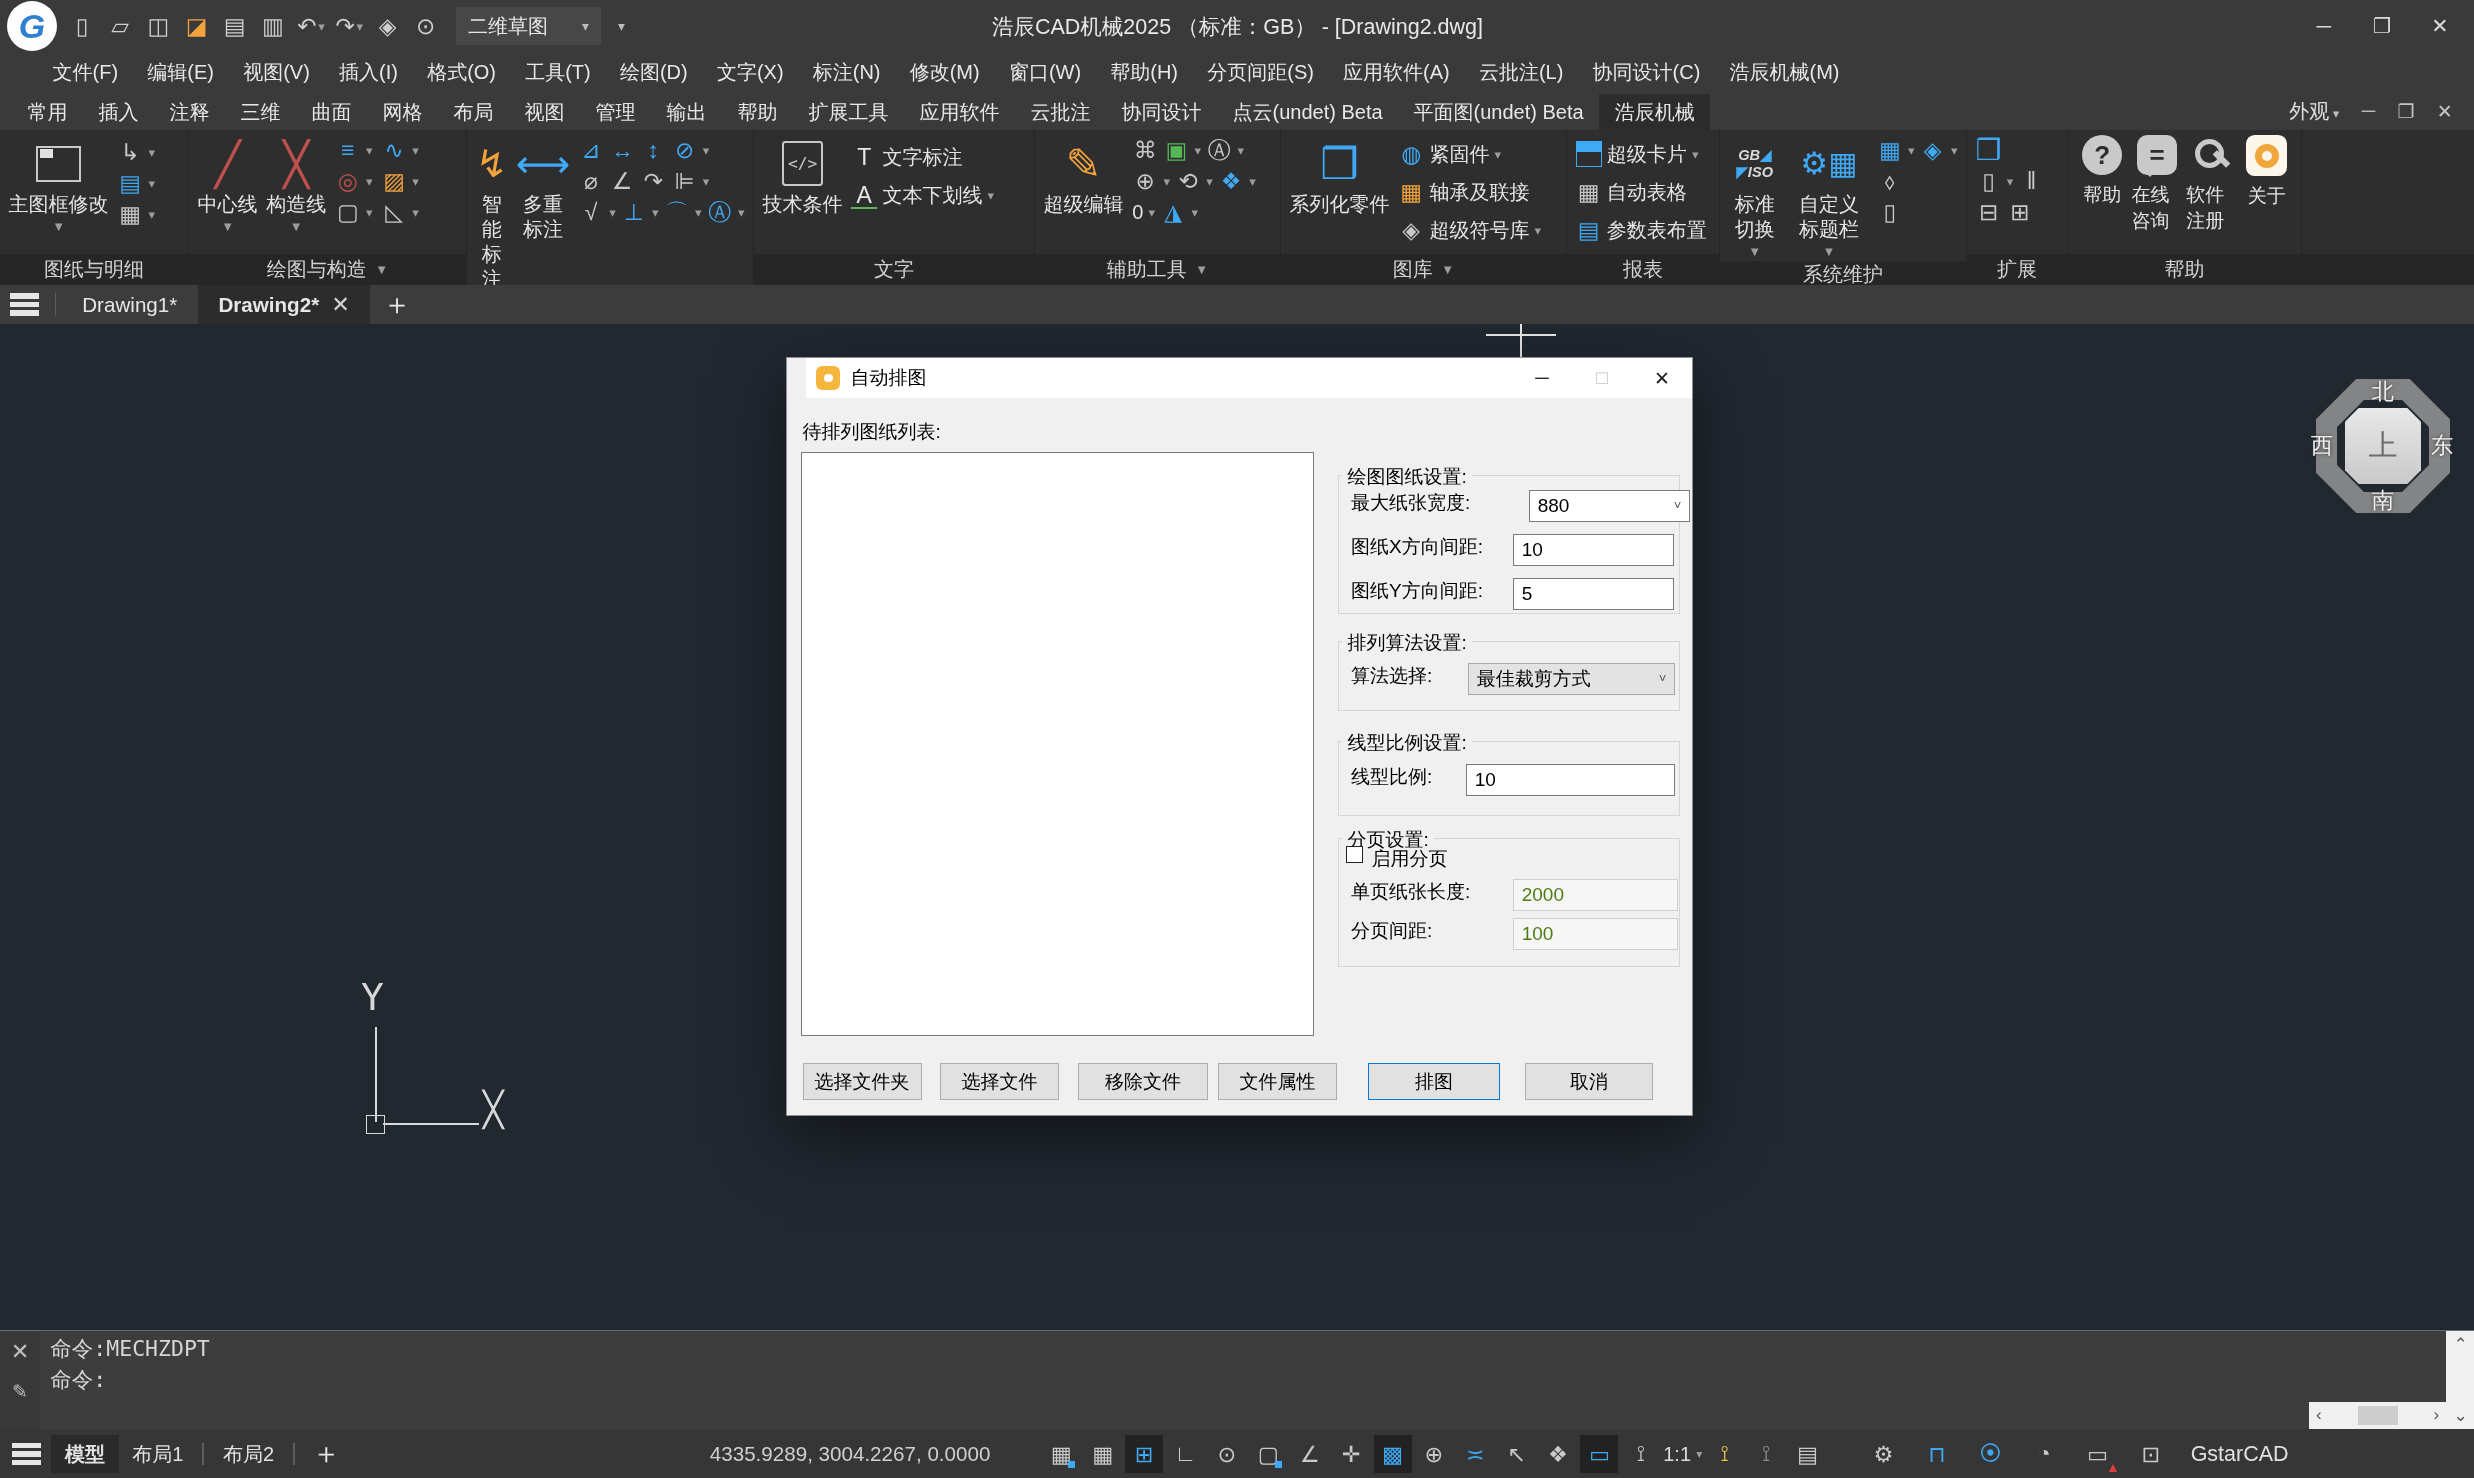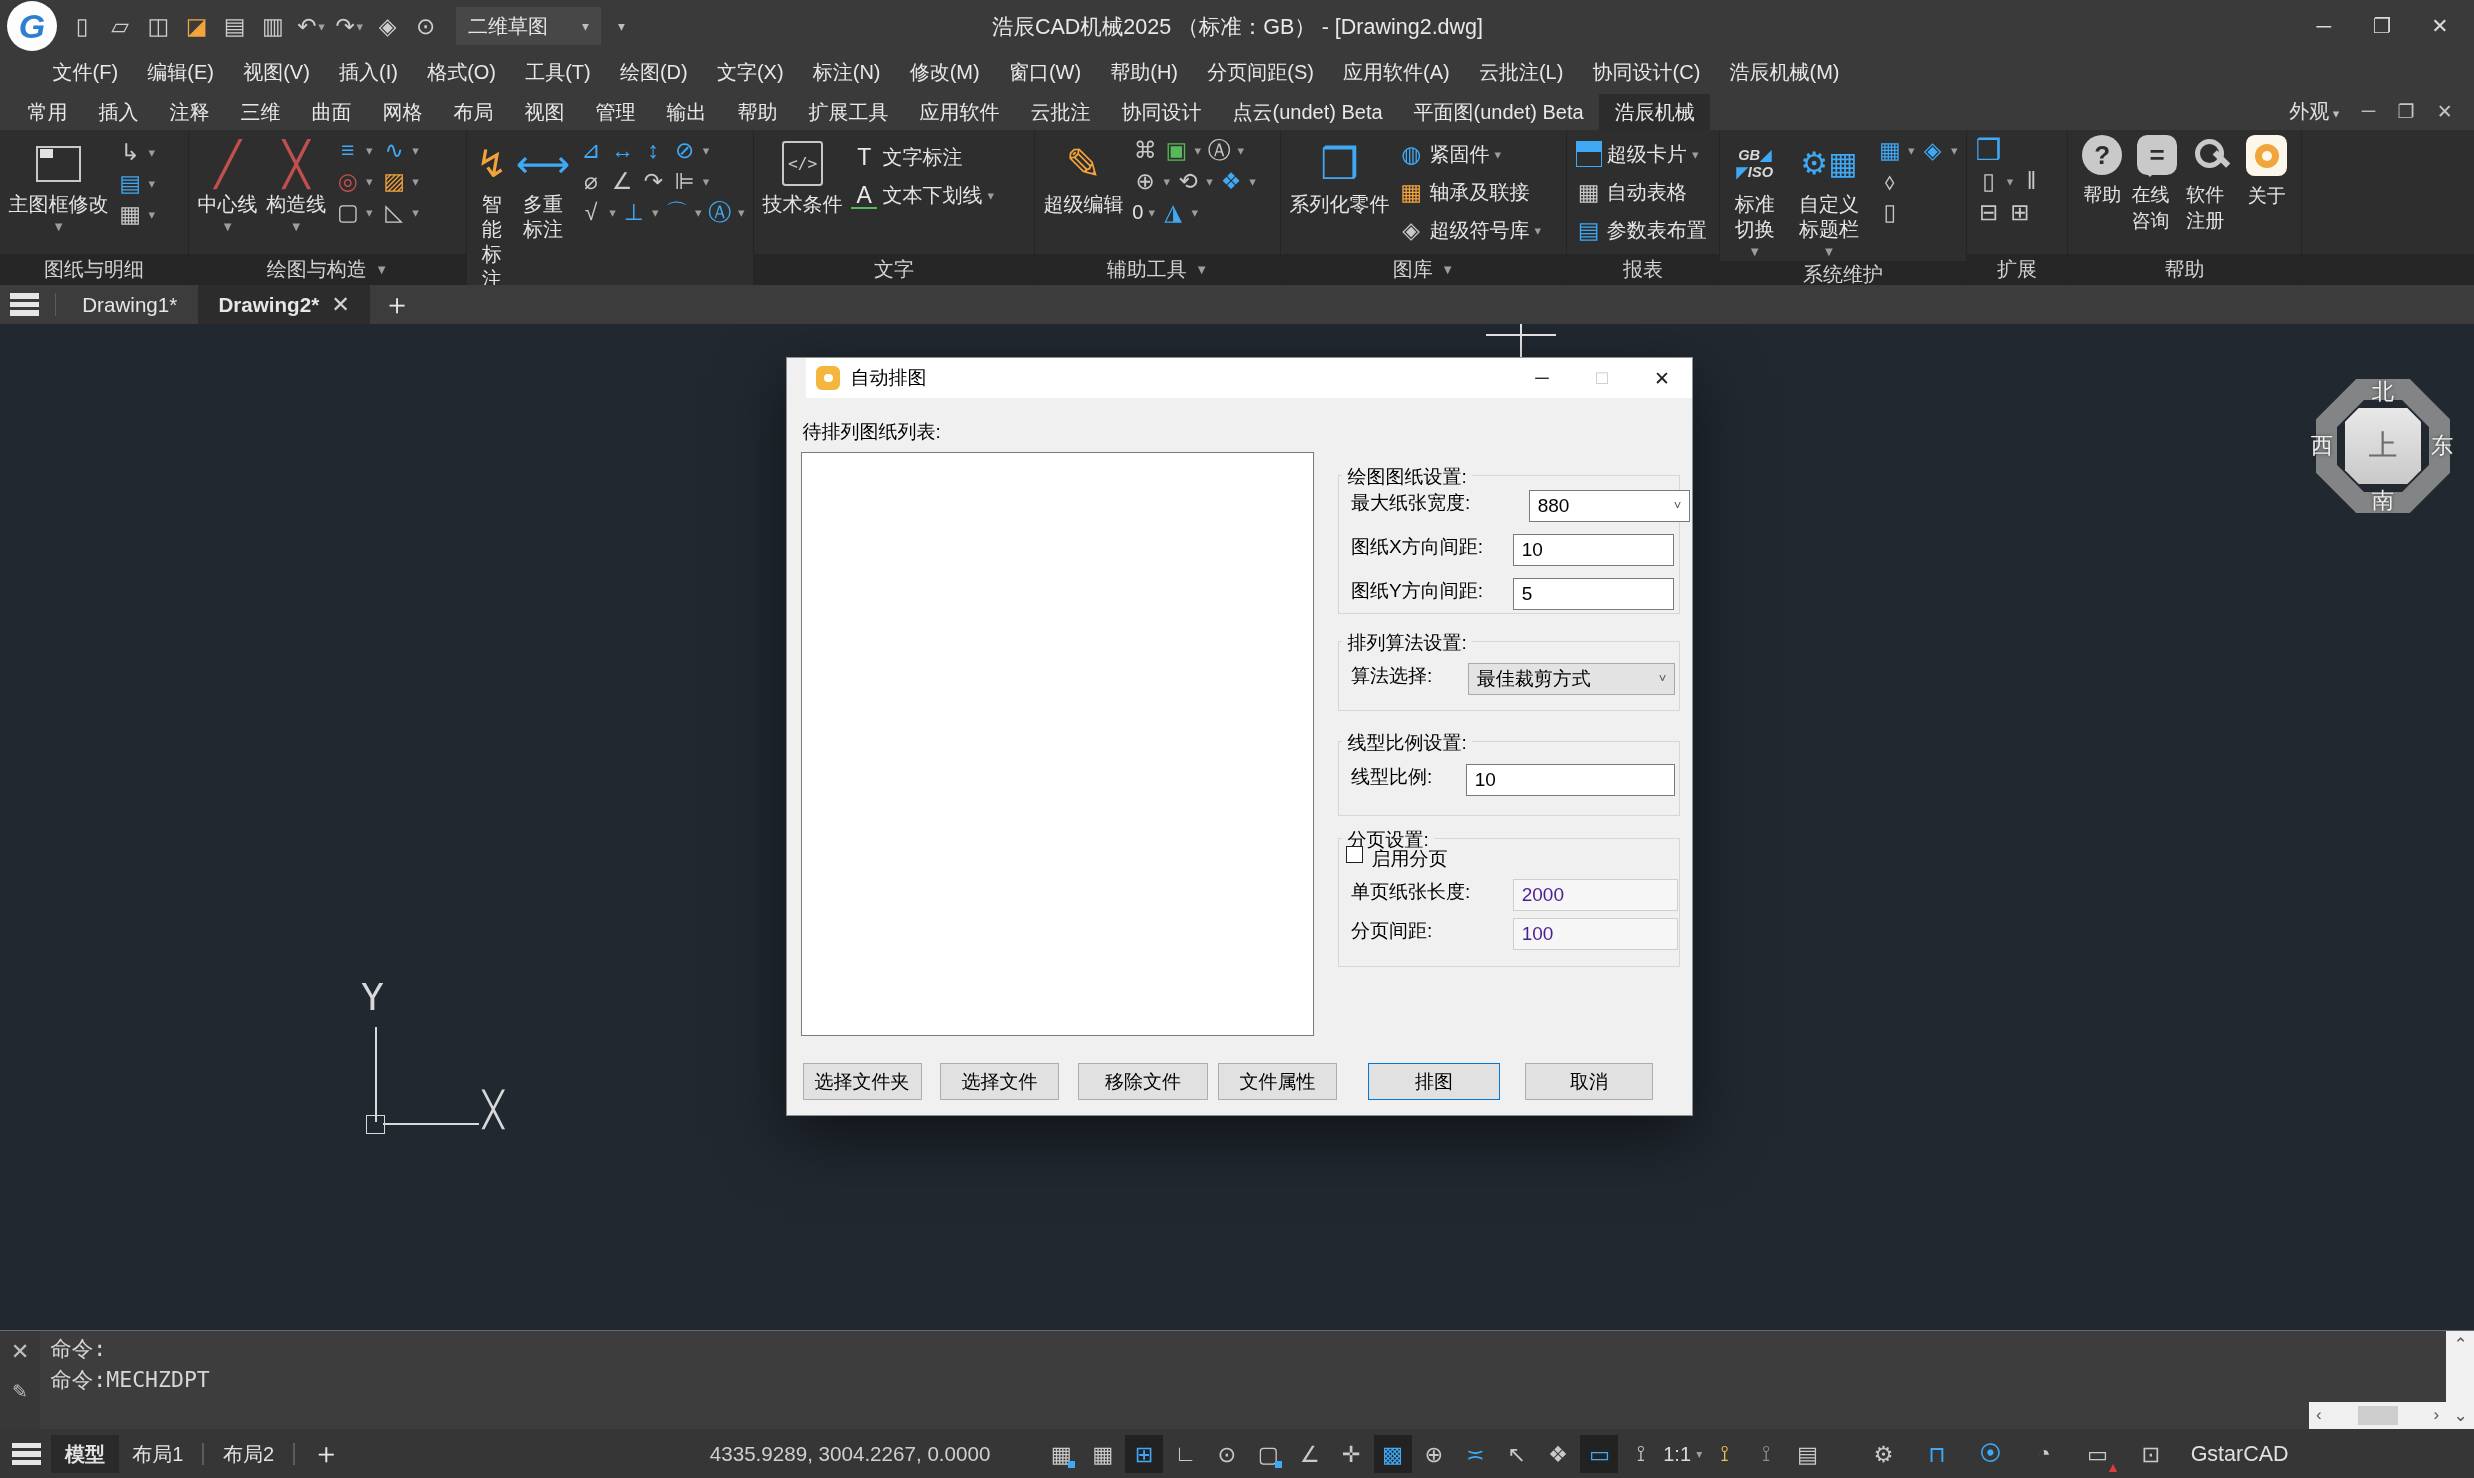--- a/index.html
+++ b/index.html
@@ -107,21 +107,21 @@
   .dlg-ctrls span { width:60px; display:flex; align-items:center; justify-content:center; font-size:19px; color:#222; }
   .dlg-ctrls .dis { color:#c3c3c3; }
   .dlg-body { position:relative; height:718px; }
   .list-label { position:absolute; left:15.5px; top:20.6px; }
   .listbox { position:absolute; left:13.7px; top:54px; width:513px; height:584px; background:#fff; border:0.9px solid #7a7a7a; }
   .grp { position:absolute; left:551px; width:342px; border:0.9px solid #d6d6d6; }
   .grp-label { position:absolute; top:-12px; left:3.4px; background:#f0f0f0; padding:0 5.2px; }
   .frow { display:flex; align-items:flex-start; position:relative; }
   .fl { white-space:nowrap; }
   .tb { position:absolute; height:32px; border:0.9px solid #7a7a7a; background:#fff; font-size:19px; font-family:"Liberation Sans",sans-serif; padding:0 7.7px; color:#000; width:161px; left:162px; }
-  .tb.dis { background:#f6f6f6; border-color:#cfcfcf; color:#4c1d95; width:165px; }
+  .tb.dis { background:#f6f6f6; border-color:#cfcfcf; color:#4d7c0f; width:165px; }
   .combo { position:absolute; left:178px; height:32px; width:161px; border:0.9px solid #7a7a7a; background:#fff; display:flex; align-items:center; padding:0 7.7px; justify-content:space-between; }
   .combo .cd { color:#555; font-size:13px; }
   .combo.grey { background:#e3e3e3; border-color:#a9a9a9; left:117px; width:207px; }
   .cbx { width:17px; height:17px; border:1.7px solid #222; background:#fff; margin-right:8.6px; flex:none; }
   .dbtn { position:absolute; height:37px; background:#e1e1e1; border:0.9px solid #adadad; display:flex; align-items:center; justify-content:center; font-size:19px; }
   .dbtn.primary { border:1.7px solid #0078d7; }
 
   
   .cmd { height:99px; background:#3d3d3d; border-top:1.7px solid #6a6a6a; display:flex; position:relative; flex:none; }
   .cmd-gutter { width:40px; display:flex; flex-direction:column; align-items:center; padding-top:6.9px; gap:15.5px; color:#bdbdbd; font-size:22.3px; background:#383838; }
@@ -681,22 +681,22 @@
       </div>
     </div>
   </div>
 
   <div class="cmd">
     <div class="cmd-gutter">
       <span>✕</span>
       <span style="font-size:19px">✎</span>
     </div>
     <div class="cmd-lines">
+      <div>命令:MECHZDPT</div>
       <div>命令:</div>
-      <div>命令:MECHZDPT</div>
     </div>
     <div class="cmd-vscroll">
       <span>⌃</span>
       <span>⌄</span>
     </div>
     <div class="cmd-hscroll">
       <span>‹</span>
       <span class="hthumb"></span>
       <span>›</span>
     </div>

